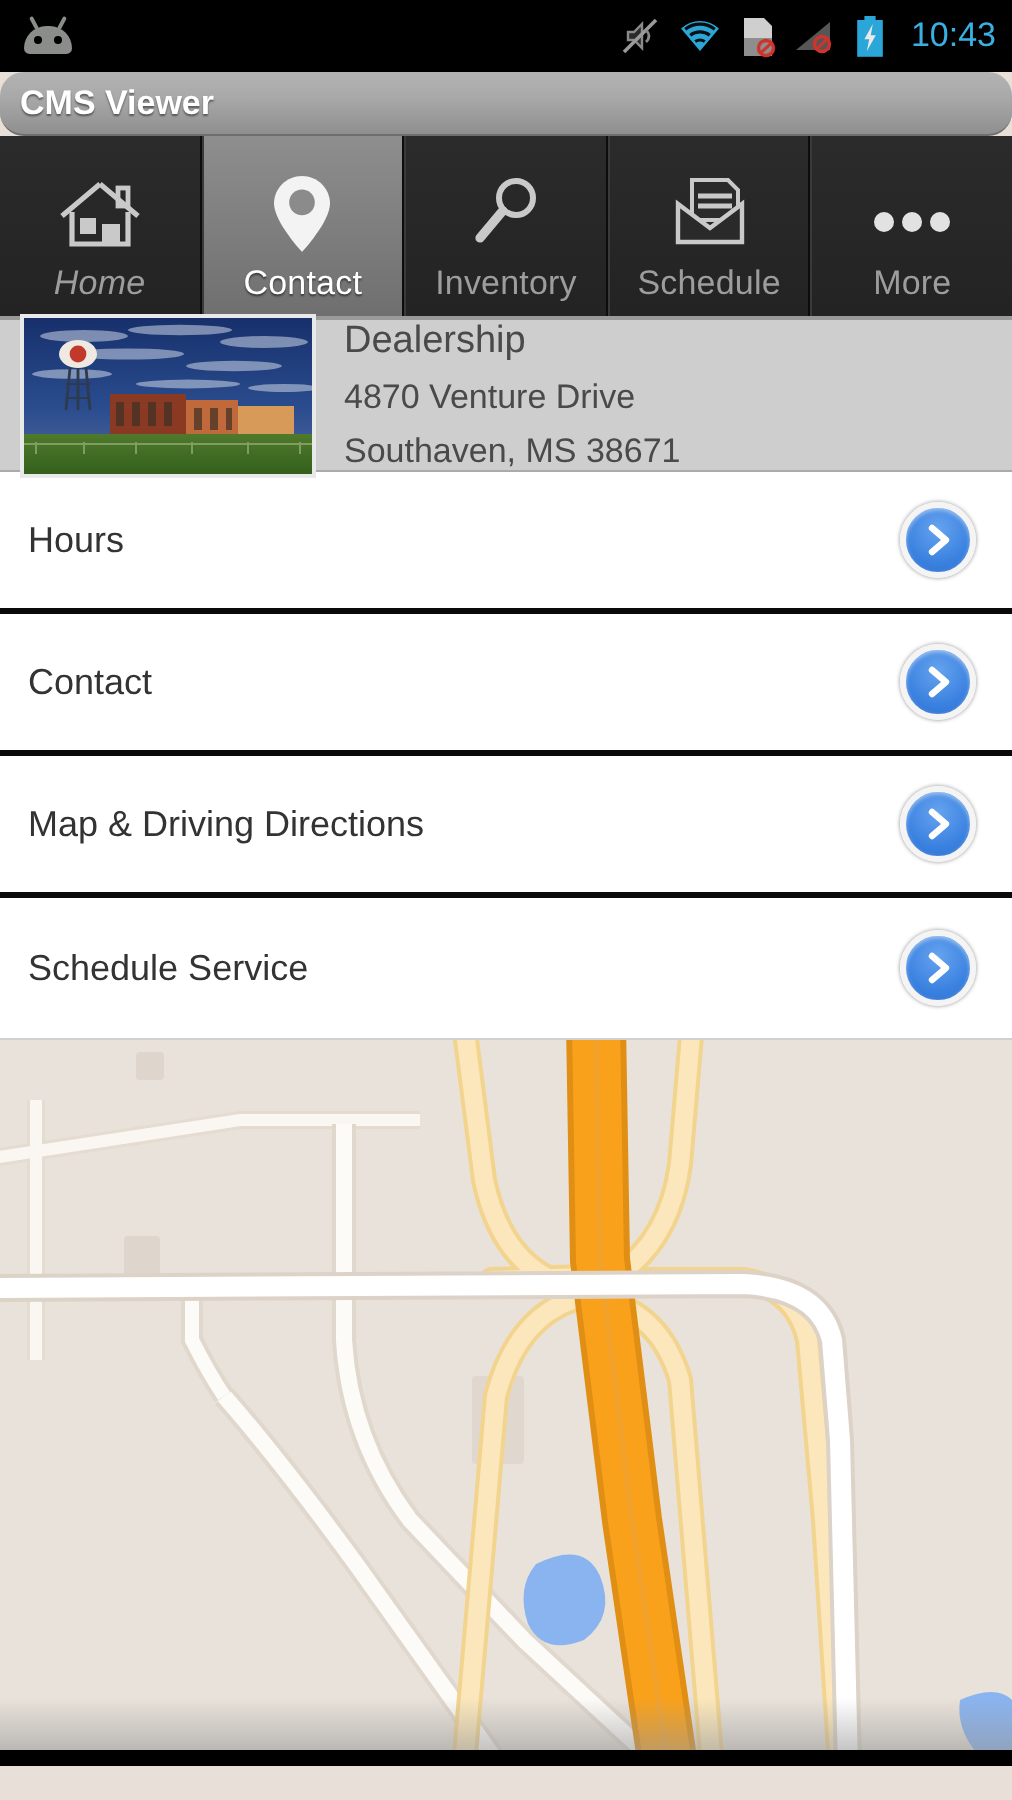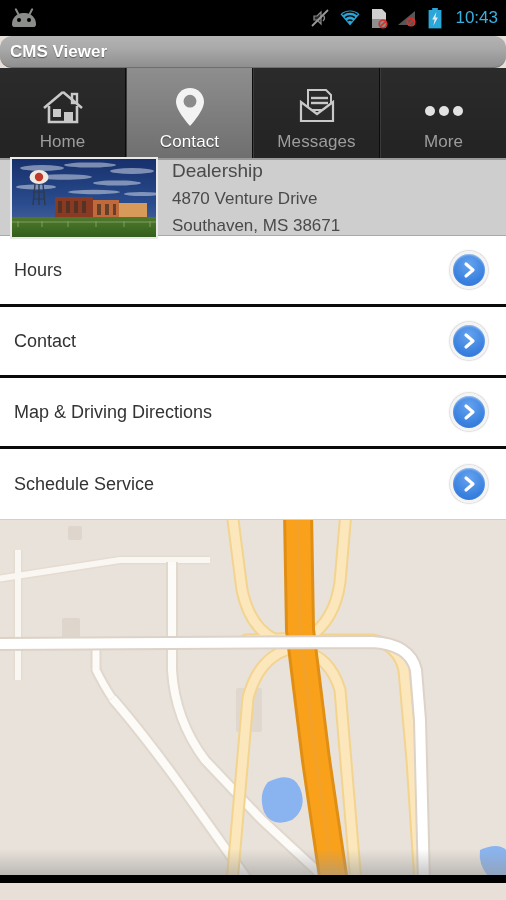--- a/index.html
+++ b/index.html
@@ -70,21 +70,21 @@
     border-bottom: 2px solid #9a9a9a;
   }
   .tab {
     flex: 1 1 0; position: relative;
     display: flex; flex-direction: column; align-items: center; justify-content: flex-end;
     padding-bottom: 6px;
     background: linear-gradient(to bottom, #2b2b2b 0%, #232323 100%);
     border-right: 1px solid #0c0c0c;
     border-left: 1px solid #3a3a3a;
   }
-  .tab:first-child { border-left: none; }
+  .tab:first-child { border-left: none; font-style: italic; }
   .tab:last-child { border-right: none; }
   .tab.active {
     background: linear-gradient(to bottom, #8e8e8e 0%, #7d7d7d 55%, #6f6f6f 100%);
   }
   .tab .tab-icon { height: 46px; display: flex; align-items: center; justify-content: center; margin-bottom: 2px; }
   .tab .tab-label {
     font-size: 17px; color: #9d9d9d; letter-spacing: .1px;
   }
   .tab.active .tab-label { color: #ffffff; text-shadow: 0 1px 1px rgba(0,0,0,.5); }
 
@@ -220,31 +220,40 @@
     <div class="tab active">
       <span class="tab-icon">
         <svg width="34" height="44" viewBox="0 0 34 44">
           <path d="M17 3 C9.3 3 3 9.2 3 16.8 C3 26 17 41 17 41 C17 41 31 26 31 16.8 C31 9.2 24.7 3 17 3 Z" fill="#f3f3f3"></path>
           <circle cx="17" cy="16.2" r="6.4" fill="#8b8b8b"></circle>
         </svg>
       </span>
       <span class="tab-label">Contact</span>
     </div>
 
+    <div class="tab">
+      <span class="tab-icon">
+        <svg width="40" height="42" viewBox="0 0 40 42">
+          <circle cx="25" cy="13" r="8.5" fill="none" stroke="#c9c9c9" stroke-width="3"></circle>
+          <line x1="18.4" y1="19.4" x2="7" y2="33" stroke="#c9c9c9" stroke-width="4.6" stroke-linecap="round"></line>
+        </svg>
+      </span>
+      <span class="tab-label">Inventory</span>
+    </div>
 
     <div class="tab">
       <span class="tab-icon">
         <svg width="44" height="40" viewBox="0 0 44 40">
           <path d="M13 3 H31 L36 8 V23 H13 Z" fill="#2a2a2a" stroke="#c9c9c9" stroke-width="2"></path>
           <line x1="16" y1="11" x2="33" y2="11" stroke="#c9c9c9" stroke-width="2.4"></line>
           <line x1="16" y1="16" x2="33" y2="16" stroke="#c9c9c9" stroke-width="2.4"></line>
           <path d="M6 15 V34 H38 V15 L22 27 Z" fill="#2a2a2a" stroke="#c9c9c9" stroke-width="2.2"></path>
         </svg>
       </span>
-      <span class="tab-label">Messages</span>
+      <span class="tab-label">Schedule</span>
     </div>
 
     <div class="tab">
       <span class="tab-icon">
         <svg width="46" height="26" viewBox="0 0 46 26">
           <circle cx="9" cy="17" r="5" fill="#e2e2e2"></circle>
           <circle cx="23" cy="17" r="5" fill="#e2e2e2"></circle>
           <circle cx="37" cy="17" r="5" fill="#e2e2e2"></circle>
         </svg>
       </span>

